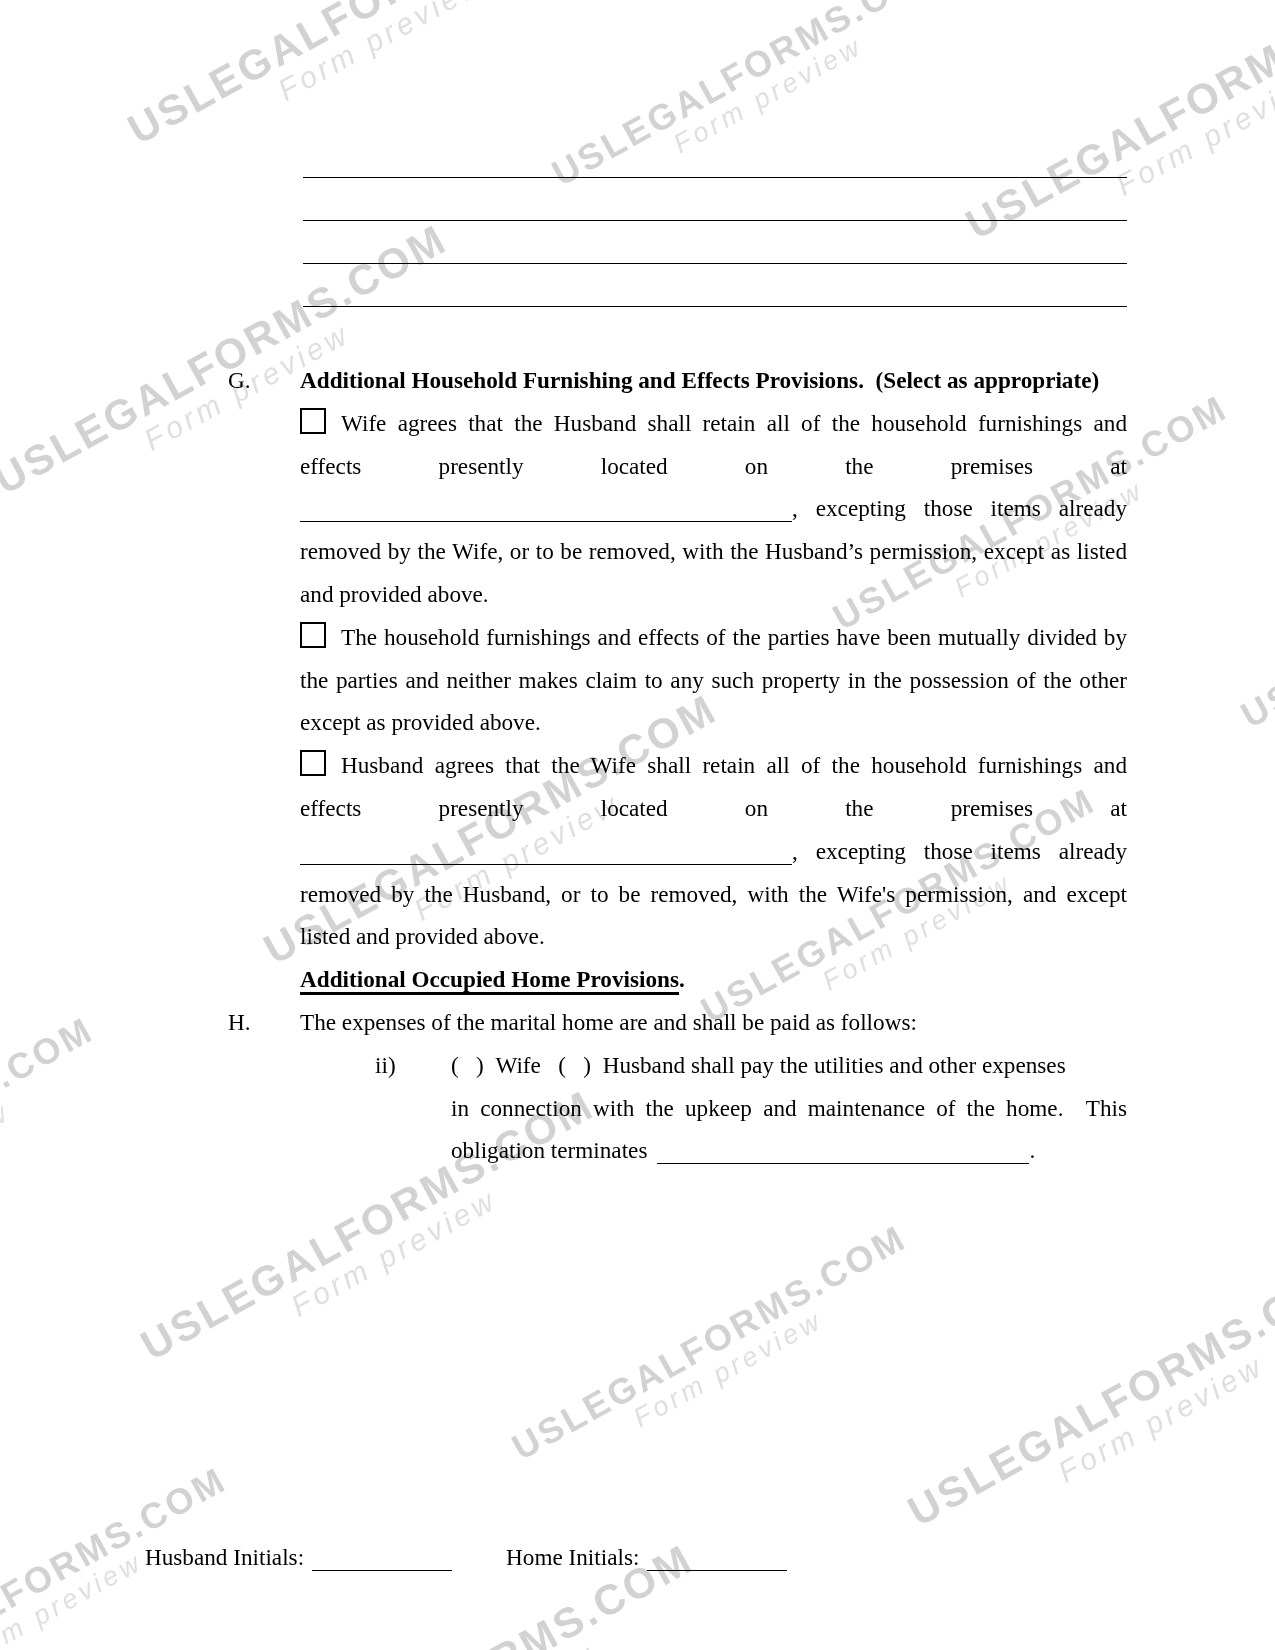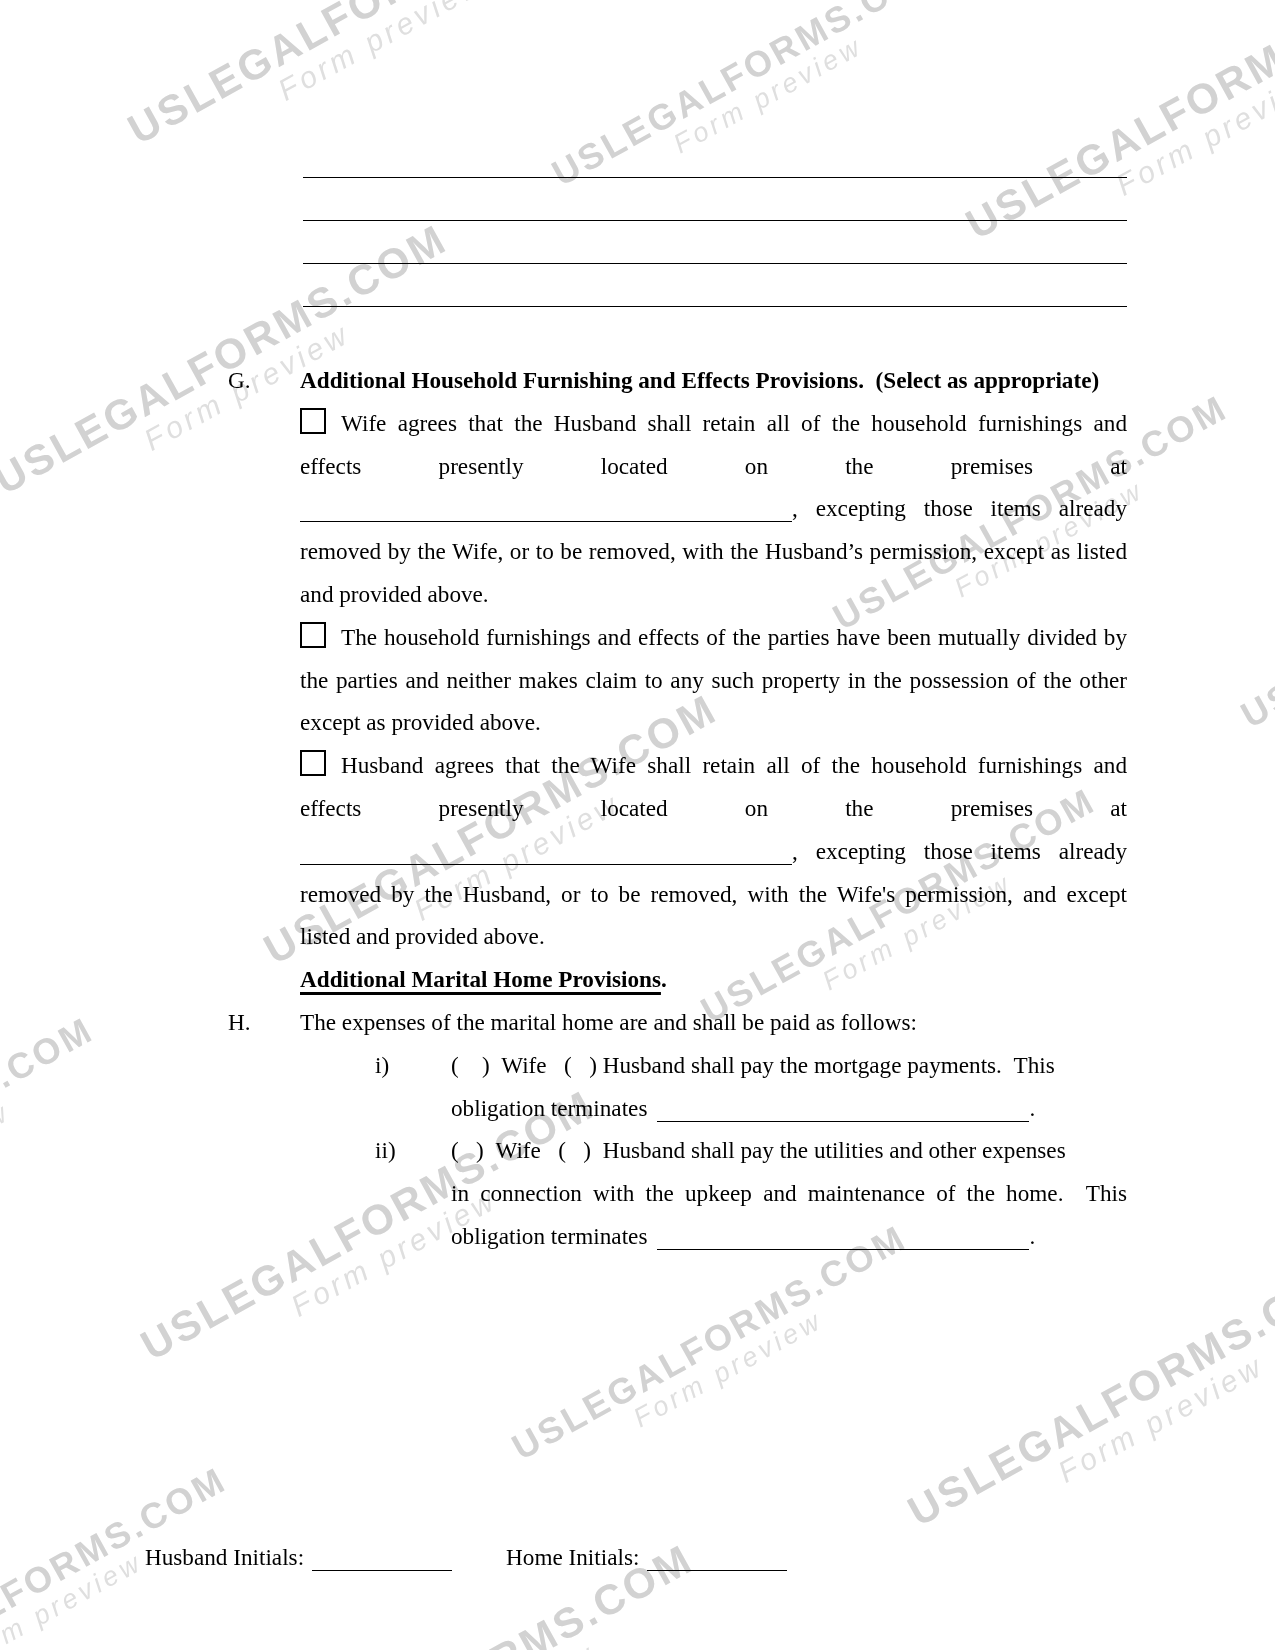--- a/index.html
+++ b/index.html
@@ -112,28 +112,27 @@
     <div id="doc">
 
       <p class="bold">Additional Household Furnishing and Effects Provisions. &nbsp;(Select as appropriate)</p>
 
       <p><span class="cb"></span><span>Wife agrees that the Husband shall retain all of the household furnishings and effects presently located on the premises at</span><span class="blank bp"></span><span>, excepting those items already removed by the Wife, or to be removed, with the Husband’s permission, except as listed and provided above.</span></p>
 
       <p><span class="cb"></span><span>The household furnishings and effects of the parties have been mutually divided by the parties and neither makes claim to any such property in the possession of the other except as provided above.</span></p>
 
       <p><span class="cb"></span><span>Husband agrees that the Wife shall retain all of the household furnishings and effects presently located on the premises at</span><span class="blank bp"></span><span>, excepting those items already removed by the Husband, or to be removed, with the Wife's permission, and except listed and provided above.</span></p>
 
-      <p><span class="bold hu">Additional Marital Home Provisions</span><span class="bold">.</span></p>
+      <p><span class="bold hu">Additional Occupied Home Provisions</span><span class="bold">.</span></p>
 
 
 
 
       <p>The expenses of the marital home are and shall be paid as follows:</p>
 
-      <div class="item"><span class="ilabel">i)</span><span>(&nbsp;&nbsp;&nbsp;&nbsp;) &nbsp;Wife &nbsp;&nbsp;(&nbsp;&nbsp;&nbsp;) Husband shall pay the mortgage payments. &nbsp;This</span><br><span>obligation terminates</span><span class="blank bt"></span><span>.</span></div>
 
       <div class="item"><span class="ilabel">ii)</span><span>(&nbsp;&nbsp;&nbsp;) &nbsp;Wife &nbsp;&nbsp;(&nbsp;&nbsp;&nbsp;) &nbsp;Husband shall pay the utilities and other expenses</span><br><span>in connection with the upkeep and maintenance of the home. &nbsp;This obligation terminates</span><span class="blank bt"></span><span>.</span></div>
 
     </div>
 
     <div id="initials"><span>Husband Initials:</span><span class="blank bi"></span><span class="init-gap"></span><span>Home Initials:</span><span class="blank bi"></span></div>
 
   </div>
 </div>
 

